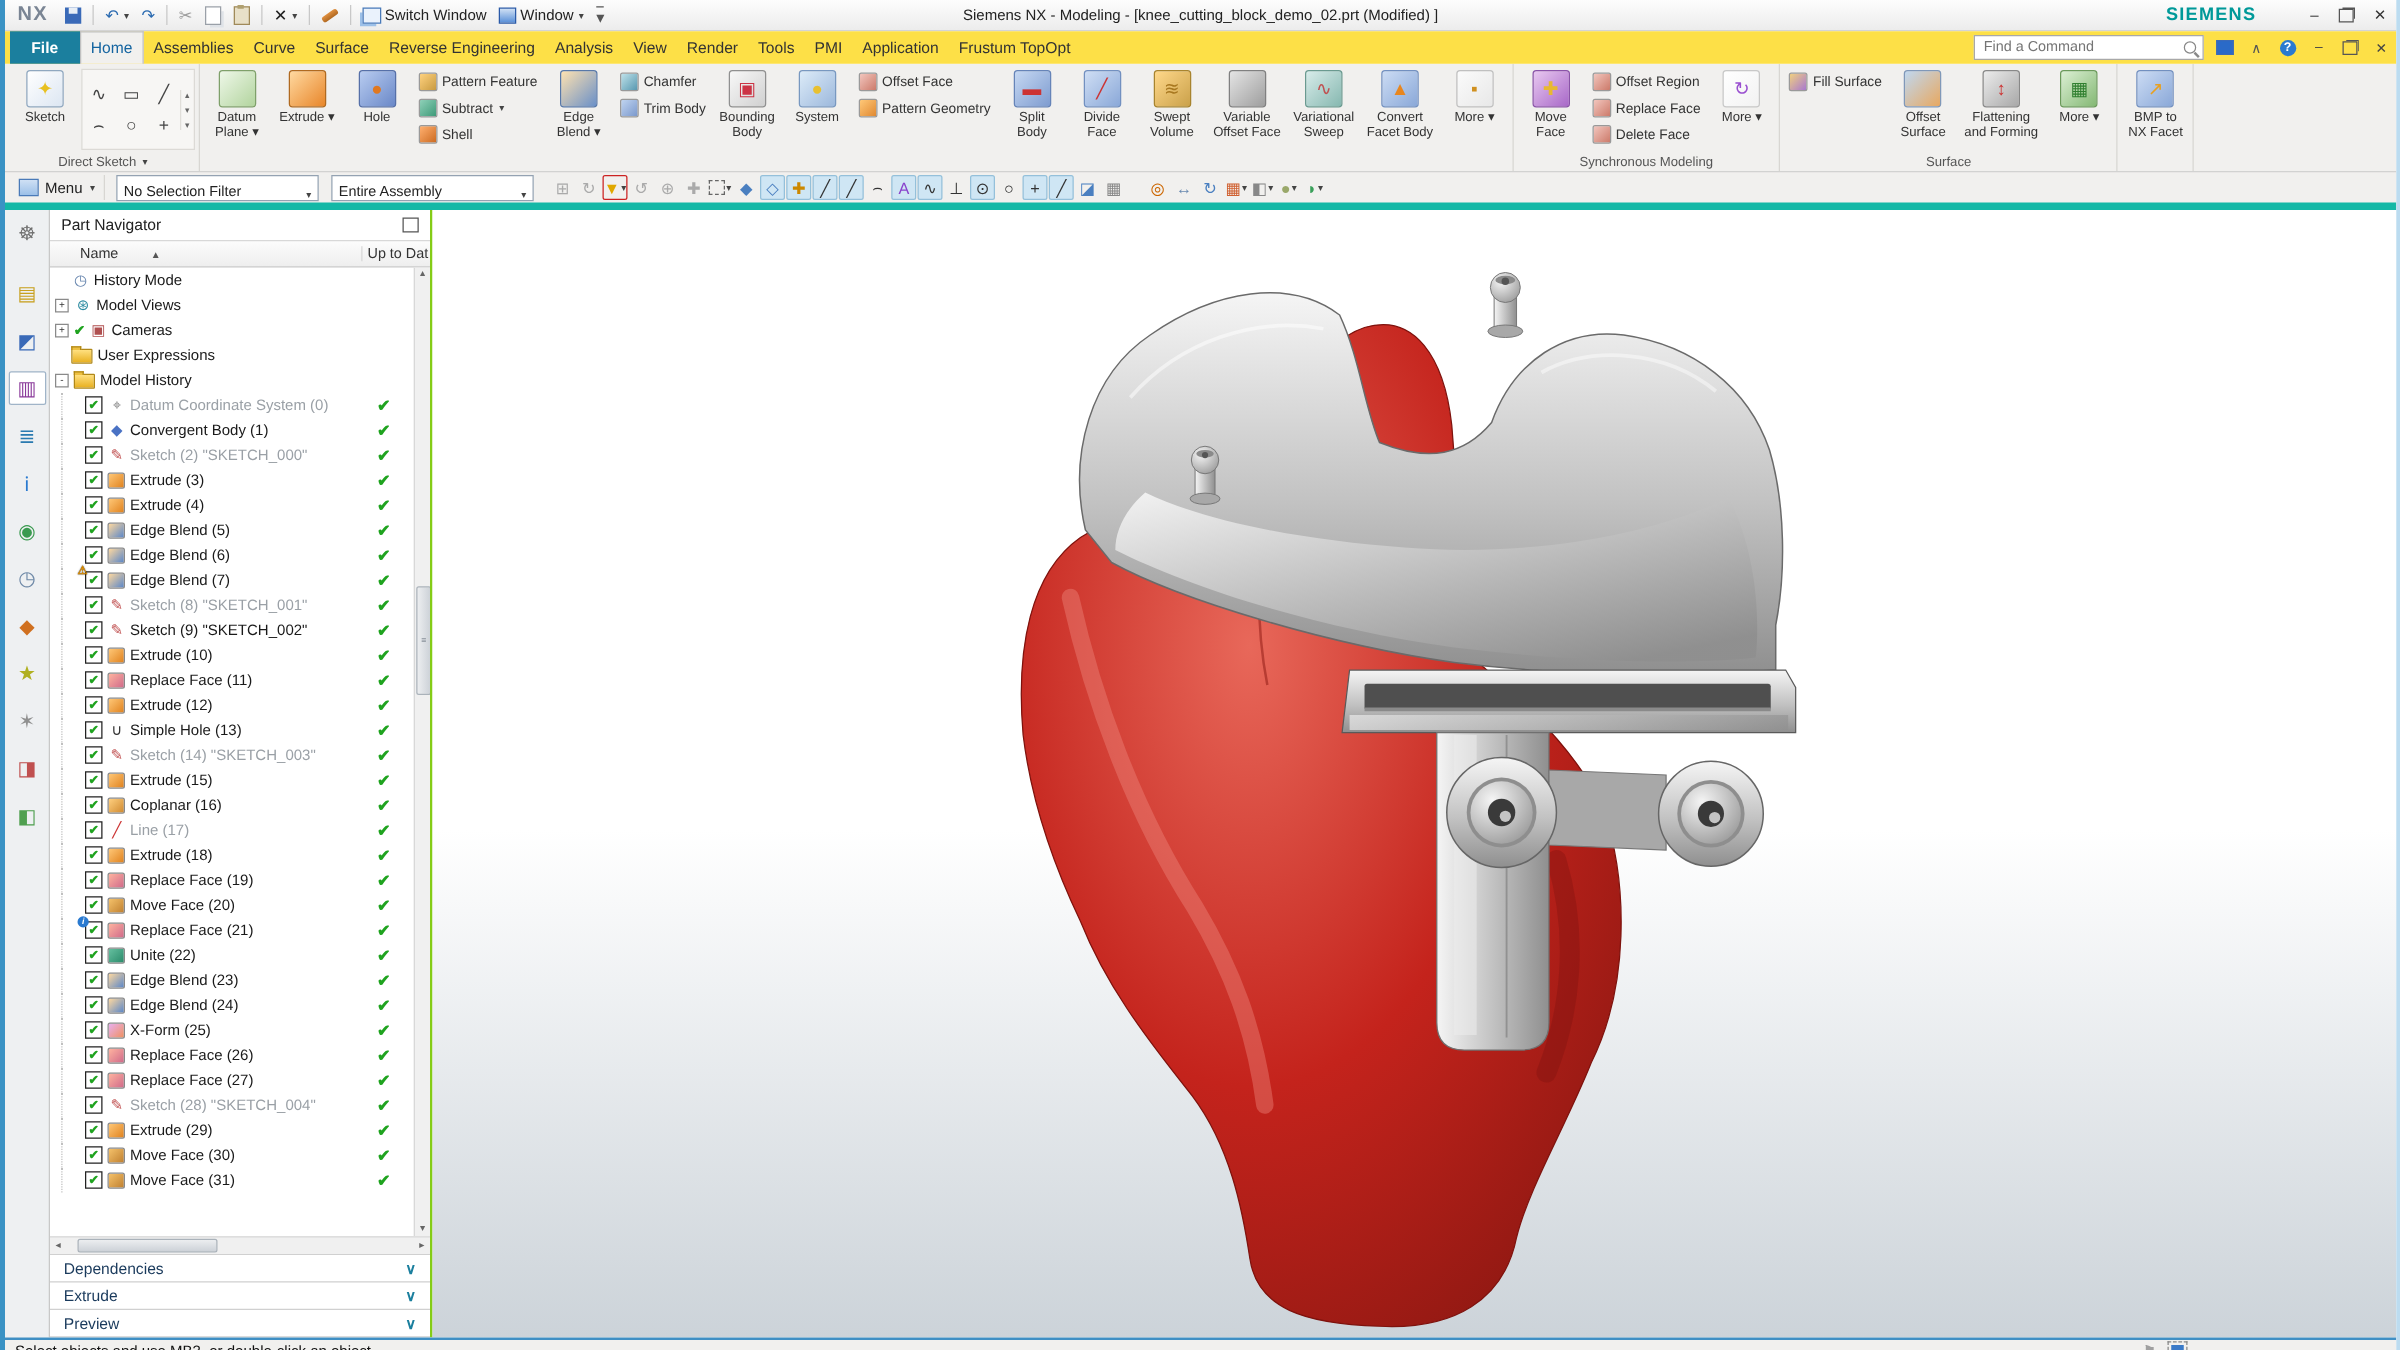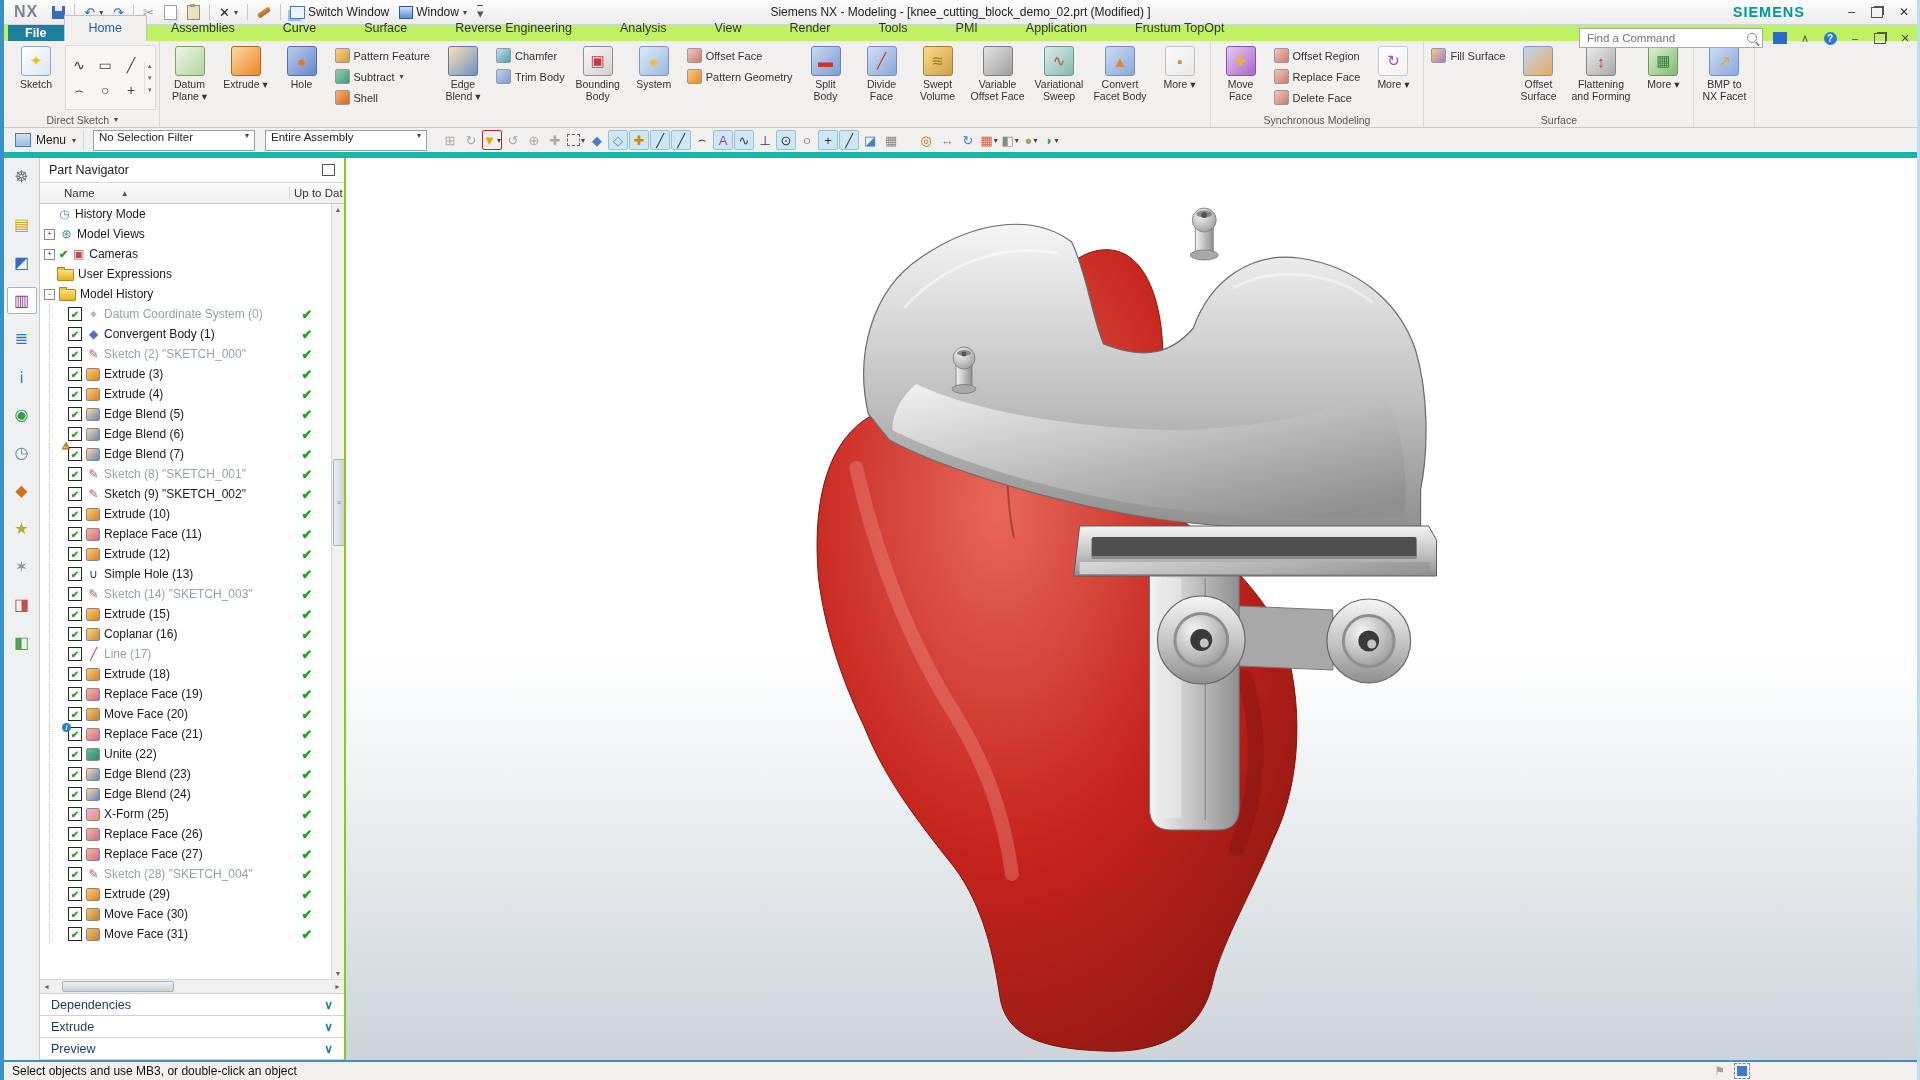--- a/index.html
+++ b/index.html
@@ -19,23 +19,23 @@
   .ovline{border-top:1.5px solid #555;font-size:9px;padding-top:1px;}
   .qa-save{width:13px;height:13px;background:#3a6ab8;position:relative;}
   .qa-save:after{content:"";position:absolute;left:3px;top:0;width:7px;height:5px;background:#e8eef6;}
   .qa-copy{width:11px;height:13px;border:1px solid #9aa0a8;background:#fff;box-shadow:3px 3px 0 -1px #dfe3e8;}
   .qa-paste{width:11px;height:13px;border:1px solid #a08a5a;background:#e8e0c8;position:relative;}
   .qa-paste:after{content:"";position:absolute;left:2px;top:-2px;width:5px;height:3px;background:#b0a070;}
   .qa-brush{width:14px;height:5px;background:linear-gradient(#e09040,#b06820);transform:rotate(-35deg);border-radius:2px;}
   .qa-switchwin{width:13px;height:11px;border:1px solid #4a7ab8;background:#eaf2fc;box-shadow:-3px 3px 0 -1px #9cc0e8;}
   .qa-window{width:12px;height:11px;border:1px solid #2a5aa8;background:linear-gradient(#cfe0f4,#5a90d8);}
   
-  #tabrow{height:16px;background:#bef264;display:flex;align-items:flex-end;padding-left:4px;position:relative;}
+  #tabrow{height:26px;background:#fde047;display:flex;align-items:flex-end;padding-left:4px;position:relative;}
   #tabs{display:flex;align-items:flex-end;height:100%;}
-  .tab{padding:5px 24px 6px;font-size:12.5px;color:#333;white-space:nowrap;}
+  .tab{padding:5px 8px 6px;font-size:12.5px;color:#333;white-space:nowrap;}
   .tab.file{background:#1b7f9e;color:#fff;font-weight:bold;padding:5px 17px 6px;align-self:stretch;display:flex;align-items:center;}
   .tab.active{background:#f1f0ee;color:#1464a0;border:1px solid #c0c0c0;border-bottom:none;}
   .tab-right{position:absolute;right:4px;top:3px;display:flex;align-items:center;gap:9px;}
   .find-box{display:flex;align-items:center;border:1px solid #a8a8a8;background:#fff;height:18px;width:172px;padding:0 5px;gap:4px;}
   .find-box input{border:none;outline:none;flex:1;font-size:11.5px;color:#444;font-family:"Liberation Sans",sans-serif;background:transparent;}
   .mag{width:8px;height:8px;border:1.5px solid #888;border-radius:50%;position:relative;flex:none;}
   .mag:after{content:"";position:absolute;width:5px;height:1.5px;background:#888;transform:rotate(45deg);right:-4px;bottom:-2px;}
   .tcico{width:16px;height:16px;display:flex;align-items:center;justify-content:center;font-size:11px;color:#444;}
   .tc-tile{width:12px;height:10px;border:1px solid #3a6ab8;background:#2a6ac8;}
   .tc-help{width:13px;height:13px;border-radius:50%;background:#2a7ad0;color:#fff;font-size:10px;font-weight:bold;display:flex;align-items:center;justify-content:center;}
@@ -53,21 +53,21 @@
   .rbtn.sm{display:flex;align-items:center;gap:4px;height:19px;padding:0 4px;font-size:11px;color:#333;white-space:nowrap;}
   .sico{width:15px;height:15px;border-radius:2px;border:1px solid #999;box-sizing:border-box;flex:none;}
   .palwrap{display:flex;align-items:center;border:1px solid #dcdad6;background:#f7f6f4;margin:2px 0;}
   .palette{display:grid;grid-template-columns:repeat(3,26px);grid-auto-rows:25px;}
   .pal-cell{display:flex;align-items:center;justify-content:center;font-size:14px;color:#444;}
   .pal-side{display:flex;flex-direction:column;justify-content:center;gap:4px;font-size:7px;color:#666;padding:0 3px;border-left:1px solid #e0ded9;}
   
   #selbar{height:24px;background:#f1f0ee;border-bottom:6px solid #14b8a6;display:flex;align-items:center;padding:0 4px;}
   .menu-btn{display:flex;align-items:center;gap:5px;padding:0 7px;height:20px;font-size:12px;border-right:1px solid #d8d6d2;margin-right:4px;}
   .menu-ico{width:14px;height:12px;border:1px solid #4a7ab8;background:linear-gradient(#cfe0f4,#9cc0e8);}
-  .sel{display:flex;align-items:flex-start;justify-content:space-between;width:150px;height:19px;border:1px solid #94a2b2;background:#fff;padding:0 5px;font-size:11.5px;margin:0 5px;}
+  .sel{display:flex;align-items:flex-end;justify-content:space-between;width:150px;height:19px;border:1px solid #94a2b2;background:#fff;padding:0 5px;font-size:11.5px;margin:0 5px;}
   .sbar-icons{display:flex;align-items:center;gap:1px;margin-left:8px;}
   .sbico{width:20px;height:20px;display:flex;align-items:center;justify-content:center;font-size:13px;border:1px solid transparent;border-radius:2px;box-sizing:border-box;}
   .sbico.hl{background:#cfe6f4;border-color:#94c0da;}
   .sbico.red{border-color:#cc2222;}
   .sbico.gap{margin-left:14px;}
   .dash-box{width:12px;height:10px;border:1px dashed #666;}
   
   #main{display:flex;height:902px;}
   #resourcebar{width:36px;background:#eef0f2;border-right:1px solid #c8c8c8;display:flex;flex-direction:column;align-items:center;padding-top:5px;gap:11px;box-sizing:border-box;}
   .rbico{width:28px;height:25px;display:flex;align-items:center;justify-content:center;font-size:16px;border:1px solid transparent;border-radius:2px;}

